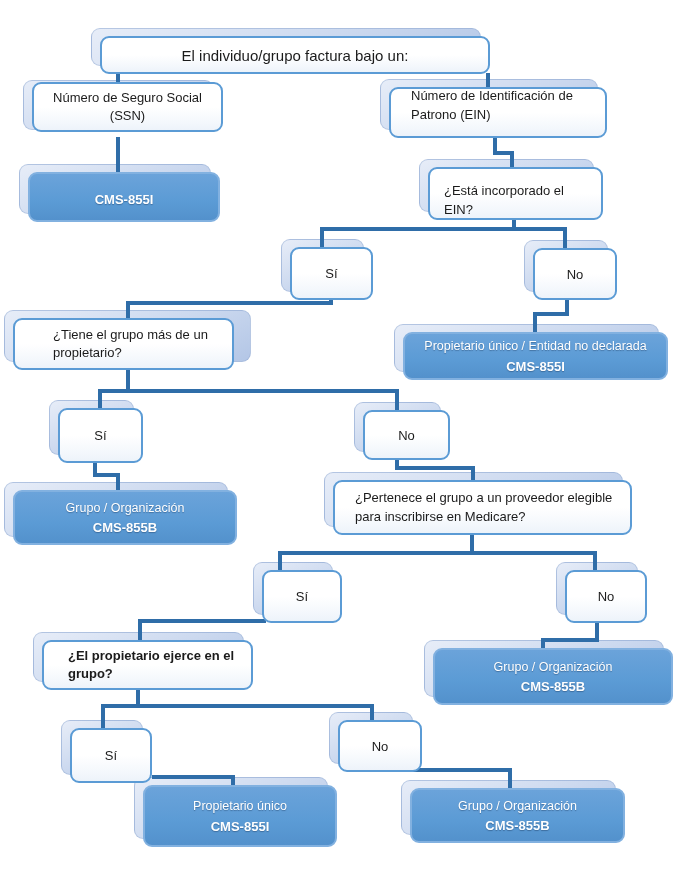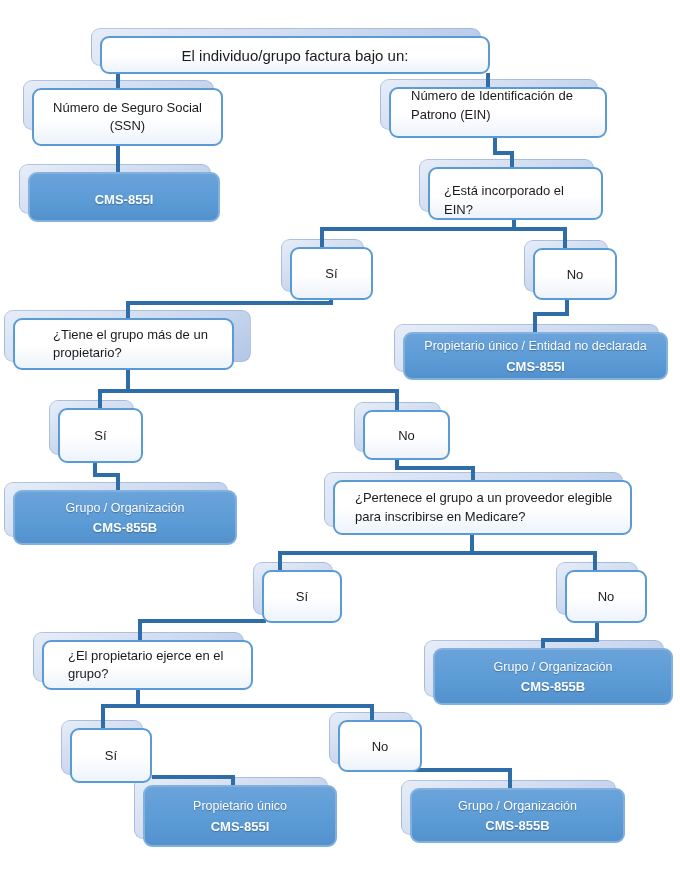--- a/index.html
+++ b/index.html
@@ -84,21 +84,21 @@
       <path d="M152,777 L233,777 L233,786"></path>
       <path d="M374,770 L510,770 L510,789"></path>
       <path d="M567,299 L567,314 L535,314 L535,333"></path>
     </g>
   </svg>
 
   <div class="node white center t" style="left:100px;top:36px;width:390px;height:38px;">
     <span>El individuo/grupo factura bajo un:</span>
   </div>
 
-  <div class="node white center q" style="left:32px;top:88px;width:191px;height:58px;padding:4px 8px;">
+  <div class="node white center q" style="left:32px;top:82px;width:191px;height:50px;padding:4px 8px;">
     <span>Número de Seguro Social (SSN)</span>
   </div>
   <div class="node white leftpad q" style="left:389px;top:87px;width:218px;height:51px;padding:4px 8px 18px 20px;">
     <span>Número de Identificación de Patrono (EIN)</span>
   </div>
 
   <div class="node blue" style="left:28px;top:172px;width:192px;height:50px;padding:4px 6px;">
     <div class="line2">CMS-855I</div>
   </div>
 
@@ -143,21 +143,21 @@
   </div>
   <div class="node white center yn" style="left:565px;top:570px;width:82px;height:53px;">
     <span>No</span>
   </div>
 
   <div class="node blue" style="left:433px;top:648px;width:240px;height:57px;padding:4px 6px;">
     <div class="line1">Grupo / Organización</div>
     <div class="line2">CMS-855B</div>
   </div>
 
-  <div class="node white leftpad q" style="left:42px;top:640px;width:211px;height:50px;padding:4px 8px 4px 24px;">
+  <div class="node white leftpad q" style="left:42px;top:640px;width:211px;height:50px;padding:4px 8px 4px 24px;font-weight:bold;">
     <span>¿El propietario ejerce en el grupo?</span>
   </div>
 
   <div class="node white center yn" style="left:70px;top:728px;width:82px;height:55px;">
     <span>Sí</span>
   </div>
   <div class="node white center yn" style="left:338px;top:720px;width:84px;height:52px;">
     <span>No</span>
   </div>
 

